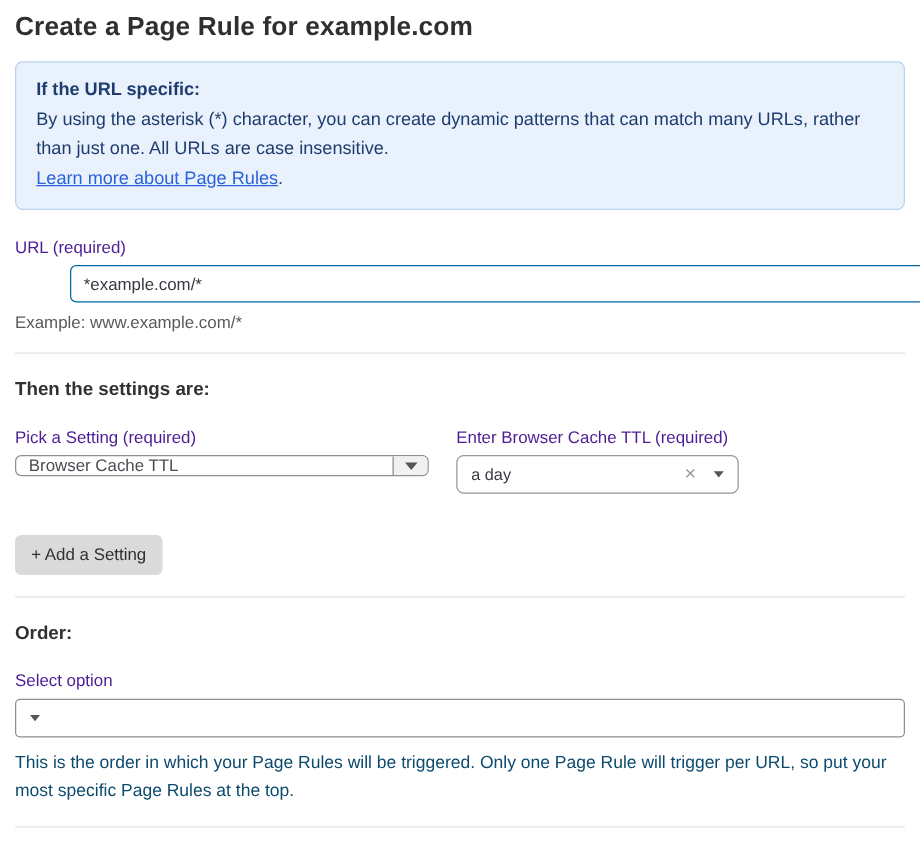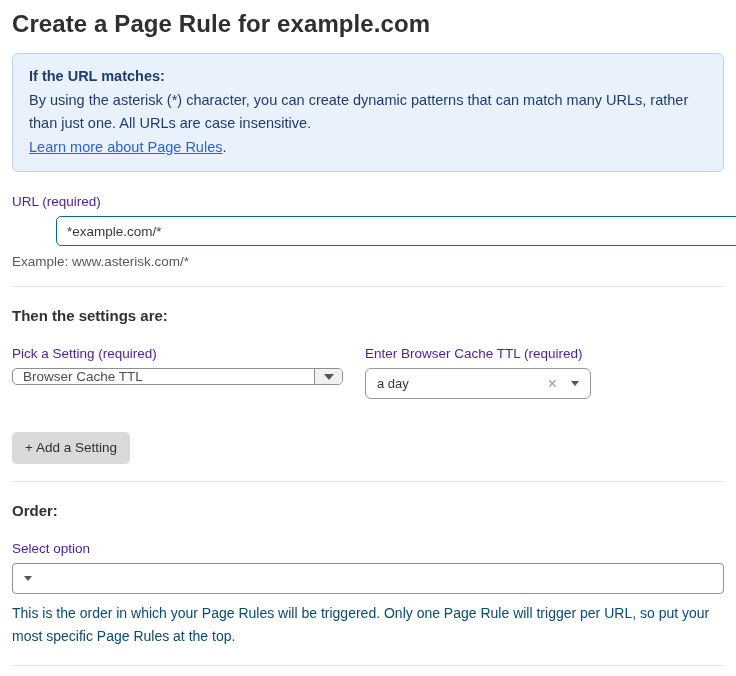--- a/index.html
+++ b/index.html
@@ -7,21 +7,21 @@
   body {
     width: 736px;
     height: 676px;
     font-family: "Liberation Sans", sans-serif;
     color: #313131;
     overflow: hidden;
   }
   .container { padding: 8px 12px 0 12px; }
 
   .page-title {
-    font-size: 24px;
+    font-size: 21px;
     font-weight: bold;
     color: #2f2f2f;
     margin-top: 2px;
     letter-spacing: 0.1px;
   }
 
   
   .info-box {
     margin-top: 15px;
     background: #e9f2fc;
@@ -180,30 +180,30 @@
   }
 </style>
 </head>
 <body>
 
 <div class="container">
 
   <h1 class="page-title">Create a Page Rule for example.com</h1>
 
   <div class="info-box">
-    <div class="info-heading">If the URL matches:</div>
+    <div class="info-heading">If the URL specific:</div>
     <div class="info-body">By using the asterisk (*) character, you can create dynamic patterns that can match many URLs, rather than just one. All URLs are case insensitive.</div>
     <div>
       <a class="info-link">Learn more about Page Rules</a><span class="info-link-suffix">.</span>
     </div>
   </div>
 
   <div class="field-label">URL (required)</div>
   <input class="text-input" type="text" value="*example.com/*" style="">
-  <div class="helper-text">Example: www.asterisk.com/*</div>
+  <div class="helper-text">Example: www.example.com/*</div>
 
   <hr class="divider">
 
   <div class="section-heading">Then the settings are:</div>
 
   <div class="settings-row">
     <div class="settings-col-left">
       <div class="field-label">Pick a Setting (required)</div>
       <div class="select-box w-setting">
         <span class="select-value">Browser Cache TTL</span>

